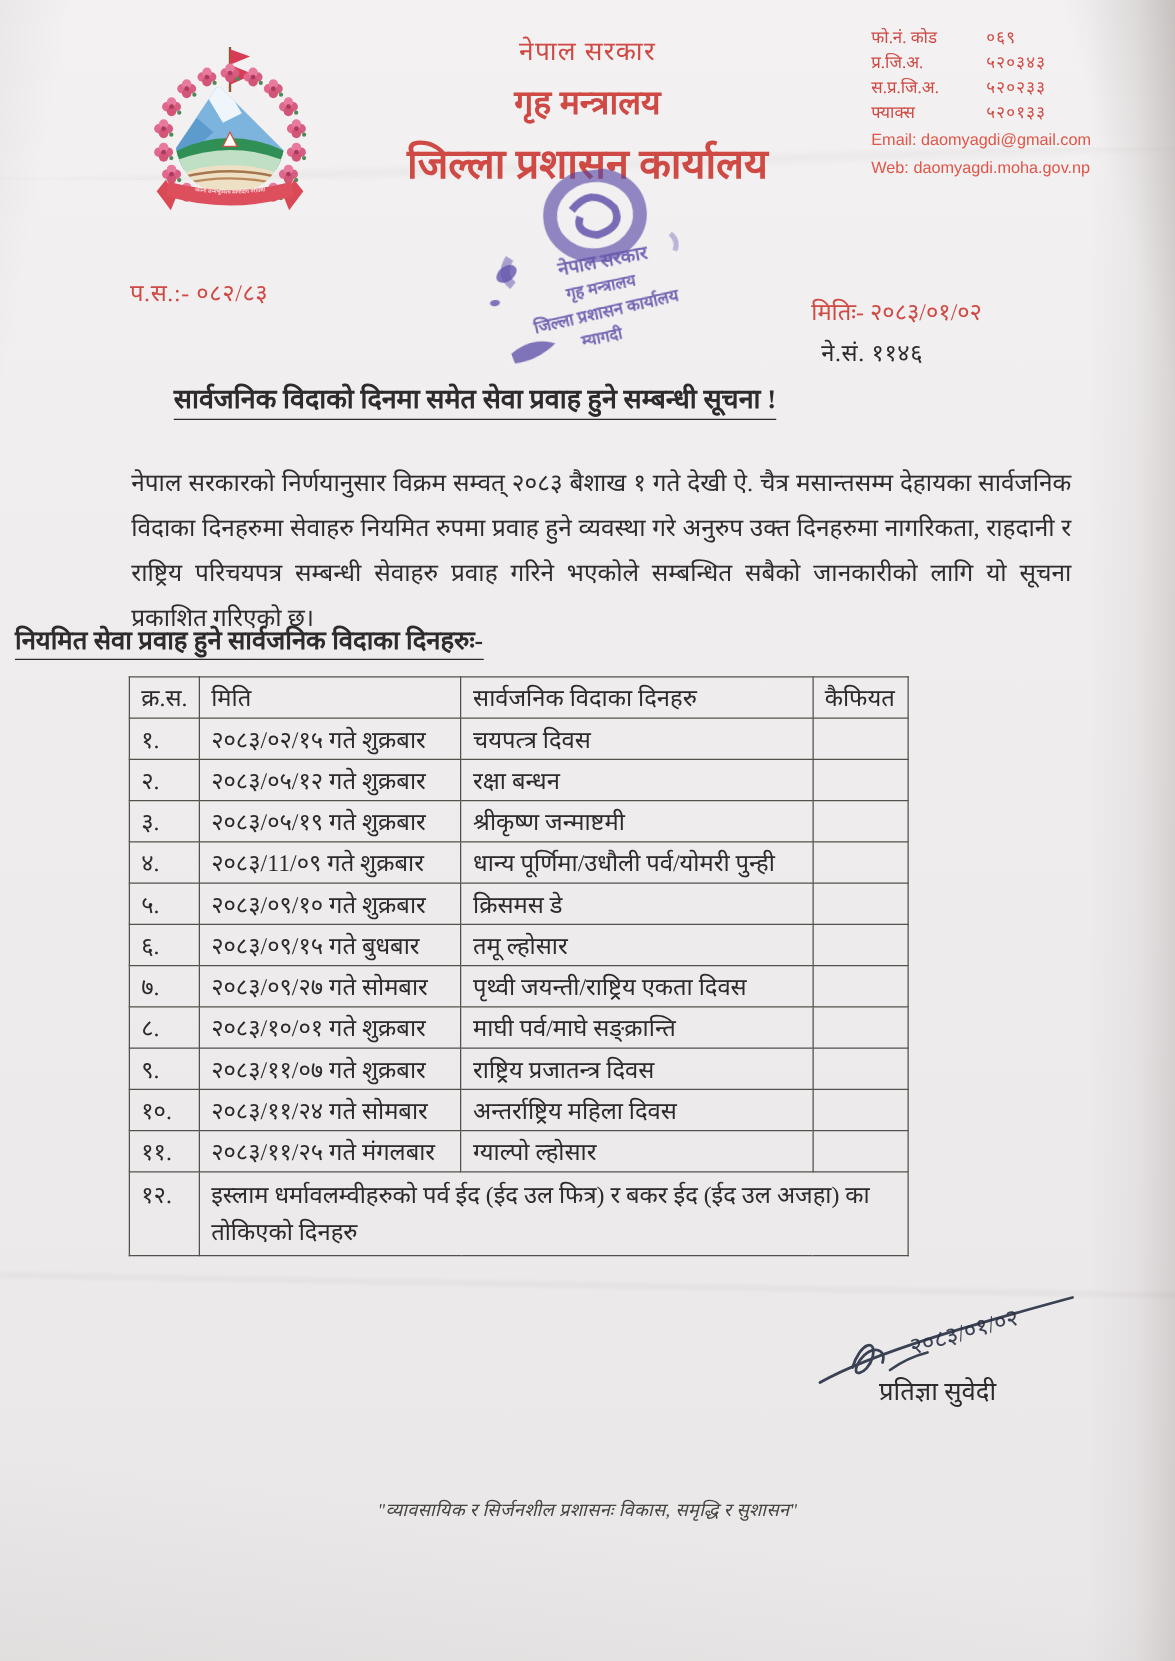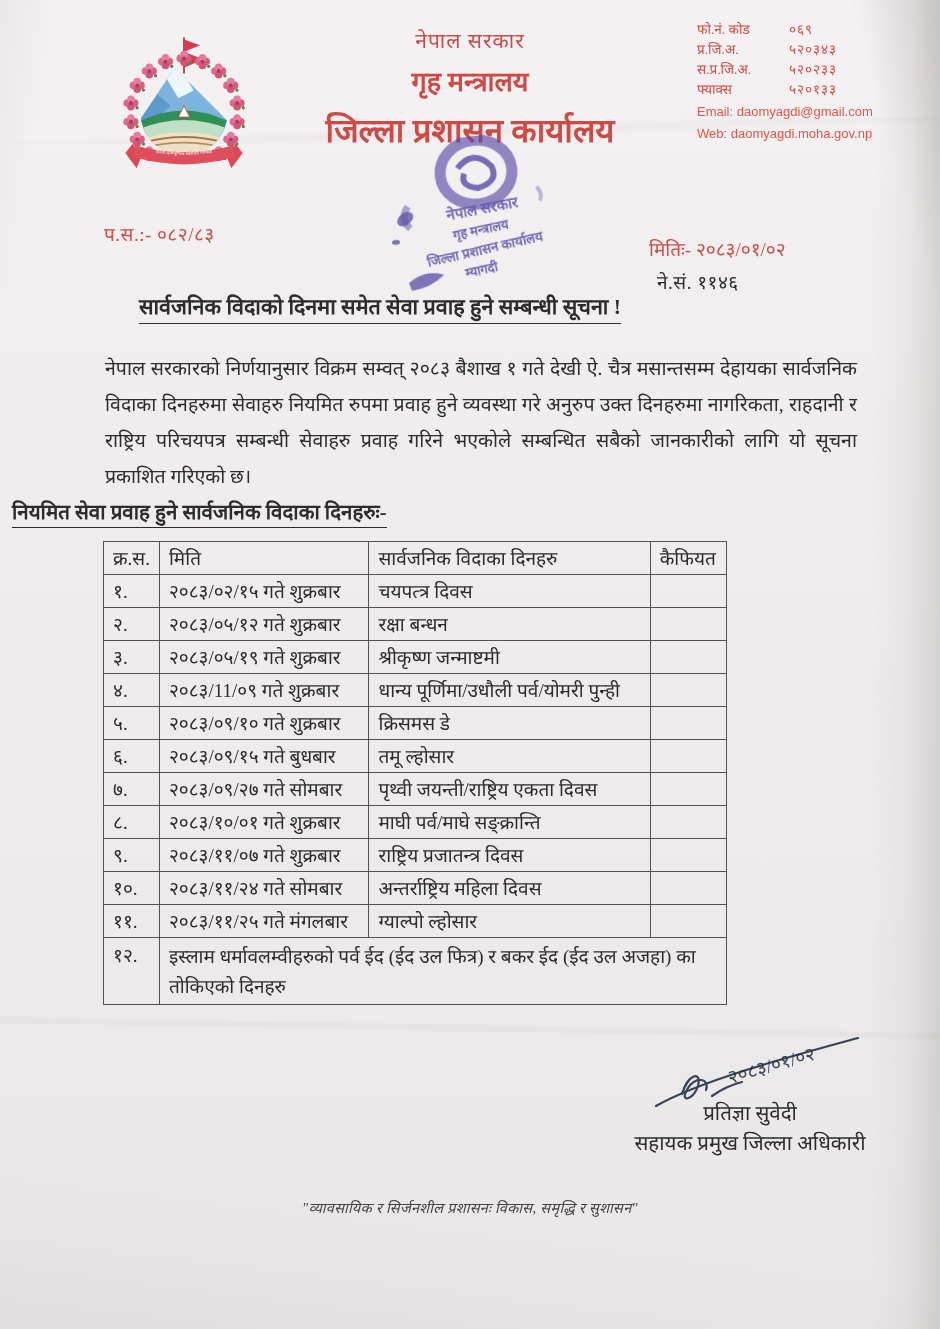--- a/index.html
+++ b/index.html
@@ -34,24 +34,24 @@
   .contact .val{letter-spacing:1px}
   .contact .mail{font-family:"Liberation Sans","DejaVu Sans",sans-serif;font-size:13px;color:#e05548;margin-top:2px}
 
   .refno{position:absolute;left:104px;top:221px;font-size:19px;letter-spacing:.5px}
   .dateblk{position:absolute;left:649px;top:236px;font-size:19px}
   .dateblk .ns{color:#2d2b2b;margin-top:7px;margin-left:8px;letter-spacing:.5px}
 
   .stamp{position:absolute;left:380px;top:136px;width:200px;height:170px;transform:rotate(-7deg);
     opacity:.92;pointer-events:none;filter:blur(.3px)}
 
-  .doc-title{position:absolute;left:0;top:291px;width:760px;text-align:center}
+  .doc-title{position:absolute;left:0;top:303px;width:760px;text-align:center}
   .doc-title span{display:inline-block;font-size:21.5px;font-weight:bold;border-bottom:1.6px solid #2b2929;padding-bottom:3px}
 
-  .body-par{position:absolute;left:105px;top:351px;width:752px;font-size:19.5px;line-height:36px;text-align:justify;color:#2e2c2c}
+  .body-par{position:absolute;left:105px;top:370px;width:752px;font-size:19.5px;line-height:36px;text-align:justify;color:#2e2c2c}
 
   .tbl-title{position:absolute;left:12px;top:497px;width:780px;text-align:left}
   .tbl-title span{display:inline-block;font-size:20.5px;font-weight:bold;border-bottom:1.6px solid #2b2929;padding-bottom:2px}
 
   table.holiday{position:absolute;left:103px;top:541px;width:624px;border-collapse:collapse;font-size:19px;color:#2c2a2a}
   table.holiday th,table.holiday td{border:1.4px solid #55504b;font-weight:normal;text-align:left;
     padding:2px 9px;height:33px;vertical-align:middle;white-space:nowrap}
   table.holiday .w-sn{width:54px}
   table.holiday .w-date{width:246px}
   table.holiday .w-hol{width:348px}
@@ -283,16 +283,15 @@
 
   <svg class="sig-scribble" viewBox="0 0 230 88">
     <g stroke="#273043" stroke-width="2.2" fill="none" opacity=".9" stroke-linecap="round">
       <path d="M14 74 C 60 48, 150 24, 216 6"></path>
       <path d="M40 62 c 6 -20 20 -24 16 -8 c -4 14 -20 18 -10 2 c 8 -12 22 -10 18 2"></path>
       <path d="M70 64 q 14 -10 30 -14"></path>
     </g>
     <text x="88" y="52" font-size="19" fill="#273043" opacity=".9" transform="rotate(-16 88 52)" font-family="Liberation Serif, DejaVu Serif, serif">२०८३/०१/०२</text>
   </svg>
   <div class="sig-name">प्रतिज्ञा सुवेदी</div>
-  <div class="sig-desig">सहायक प्रमुख जिल्ला अधिकारी</div>
 
   <div class="footer">"व्यावसायिक र सिर्जनशील प्रशासनः विकास, समृद्धि र सुशासन"</div>
 </div>
 
 </body></html>

